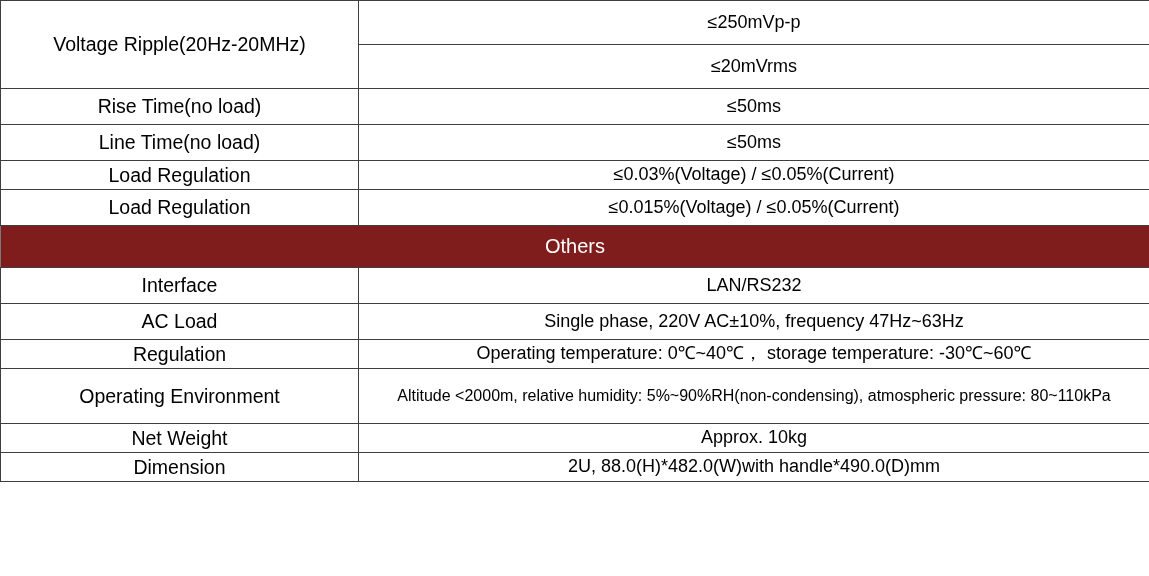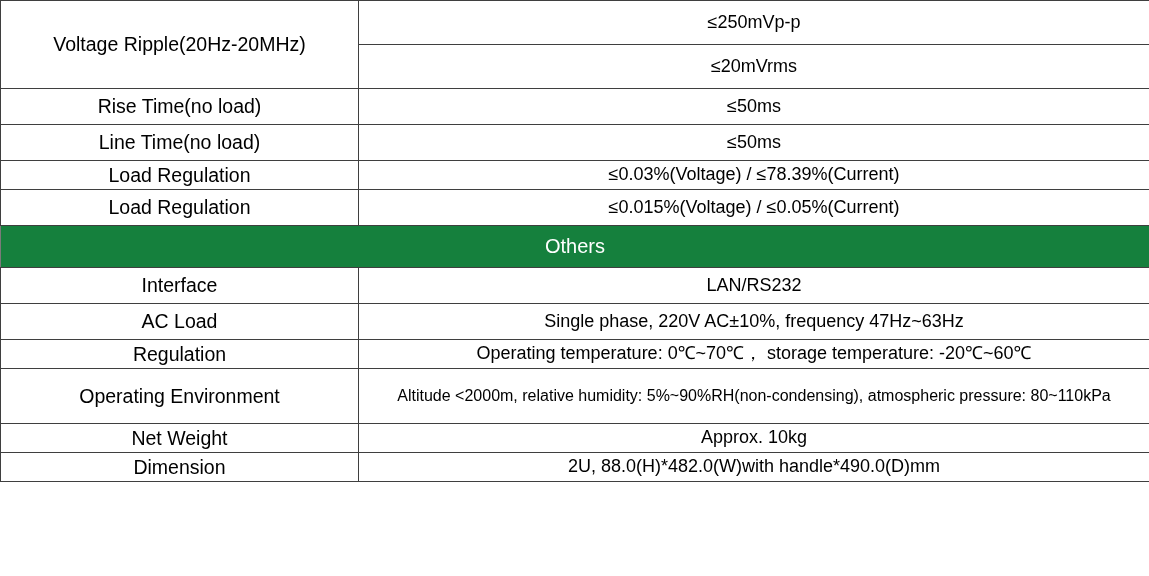--- a/index.html
+++ b/index.html
@@ -49,21 +49,21 @@
     font-size: 18px;
     text-align: center;
     padding: 6px 8px;
     line-height: 1.3;
   }
   td.value.small {
     font-size: 16px;
     line-height: 1.35;
   }
   tr.section td {
-    background: #15803d;
+    background: #7f1d1d;
     color: #ffffff;
     text-align: center;
     font-size: 20px;
     padding: 6px 0;
     border-left: 1px solid #7a7a7a;
     border-right: 1px solid #7a7a7a;
   }
   .row-h44 { height: 44px; }
   .row-h43 { height: 36px; }
   .row-h41 { height: 29px; padding-left: 16px; }
@@ -94,21 +94,21 @@
         <td class="value">≤50ms</td>
       </tr>
 
       <tr class="row-h43">
         <td class="label">Line Time(no load)</td>
         <td class="value">≤50ms</td>
       </tr>
 
       <tr class="row-h41">
         <td class="label">Load Regulation</td>
-        <td class="value">≤0.03%(Voltage) / ≤78.39%(Current)</td>
+        <td class="value">≤0.03%(Voltage) / ≤0.05%(Current)</td>
       </tr>
 
       <tr class="row-h43">
         <td class="label">Load Regulation</td>
         <td class="value">≤0.015%(Voltage) / ≤0.05%(Current)</td>
       </tr>
 
       <tr class="section row-h42">
         <td colspan="2">Others</td>
       </tr>
@@ -118,21 +118,21 @@
         <td class="value">LAN/RS232</td>
       </tr>
 
       <tr class="row-h43">
         <td class="label">AC Load</td>
         <td class="value">Single phase, 220V AC±10%, frequency 47Hz~63Hz</td>
       </tr>
 
       <tr class="row-h41">
         <td class="label">Regulation</td>
-        <td class="value nowrapish">Operating temperature: 0℃~70℃， storage temperature: -20℃~60℃</td>
+        <td class="value nowrapish">Operating temperature: 0℃~40℃， storage temperature: -30℃~60℃</td>
       </tr>
 
       <tr class="row-h55">
         <td class="label">Operating Environment</td>
         <td class="value small">Altitude &lt;2000m, relative humidity: 5%~90%RH(non-condensing), atmospheric pressure: 80~110kPa</td>
       </tr>
 
       <tr class="row-h41">
         <td class="label">Net Weight</td>
         <td class="value">Approx. 10kg</td>

